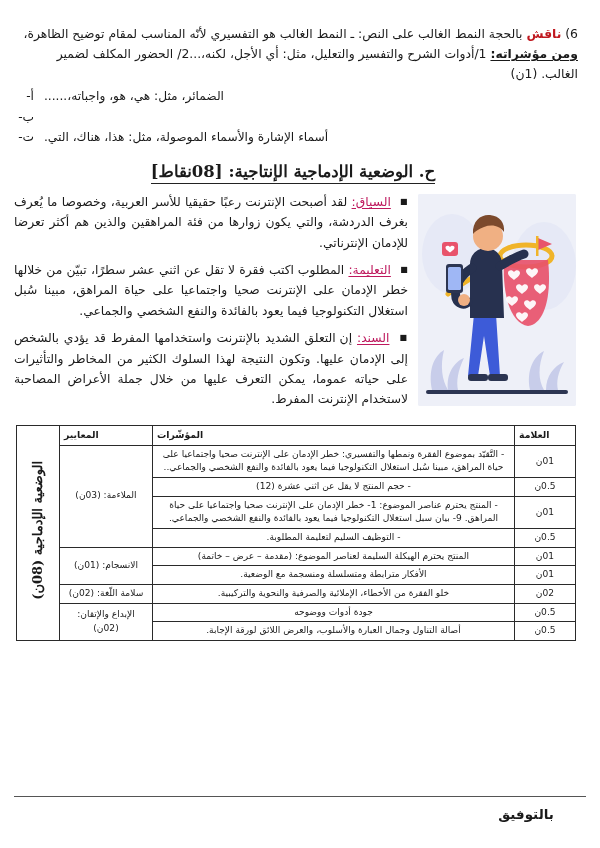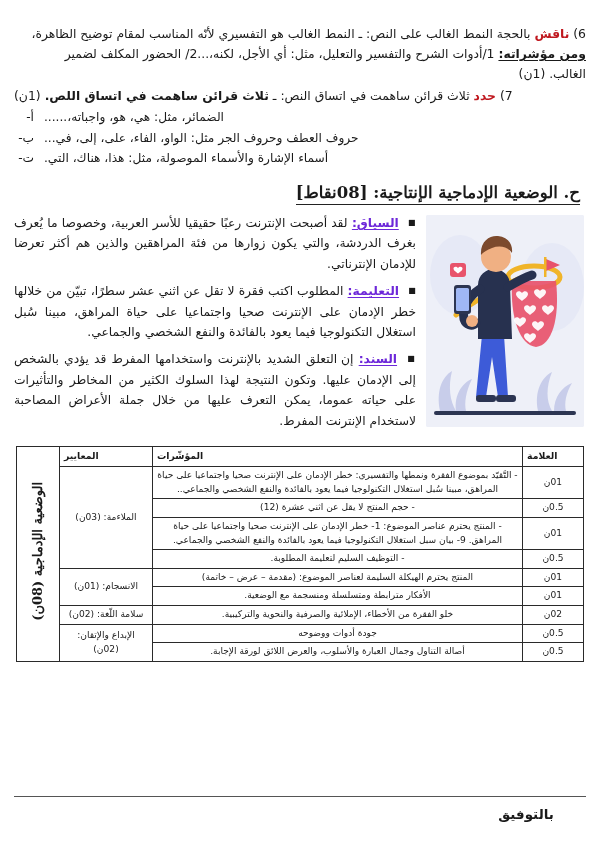--- a/index.html
+++ b/index.html
@@ -13,41 +13,41 @@
     font-family: "DejaVu Sans", "Liberation Sans", sans-serif;
     color: #1a1a1a;
     position: relative;
     overflow: hidden;
   }
   .page {
     width: 600px;
     height: 848px;
     position: relative;
     box-sizing: border-box;
-    padding: 24px 14px 0 14px;
+    padding: 24px 22px 0 14px;
     direction: rtl;
     margin-left: 7px;
   }
 
   
   .q-block {
     font-size: 12.4px;
     line-height: 1.62;
     text-align: justify;
     margin-bottom: 2px;
   }
   .q-line { display: block; }
   .q-num { font-weight: normal; }
   .kw-red {
     color: #c0181f;
     font-weight: bold;
   }
   .kw-red-u {
-    color: #6d28d9;
-    font-weight: bold;
+    color: #be185d;
+    font-weight: normal;
     text-decoration: underline;
     text-underline-offset: 2px;
   }
   .bold { font-weight: bold; }
   .ul { text-decoration: underline; text-underline-offset: 2px; }
 
   .sub-list {
     margin: 1px 0 0 0;
     padding: 0;
     list-style: none;
@@ -62,21 +62,21 @@
   .sub-item-row {
     display: flex;
     justify-content: flex-end;
     gap: 10px;
   }
   .sub-marker { min-width: 16px; text-align: right; }
 
   
   .section-head {
     margin: 14px 6px 8px 0;
-    text-align: right;
+    text-align: center;
     font-size: 16.5px;
     font-weight: bold;
     font-family: "DejaVu Serif", "Liberation Serif", serif;
     letter-spacing: .2px;
   }
   .section-head span {
     border-bottom: 1.6px solid #222;
     padding-bottom: 2px;
     display: inline-block;
   }
@@ -186,37 +186,29 @@
       <span>بالحجة النمط الغالب على النص: ـ النمط الغالب هو التفسيري لأنّه المناسب لمقام توضيح الظاهرة،</span>
     </div>
     <div class="q-line">
       <span class="bold ul">ومن مؤشراته:</span>
       <span>1/أدوات الشرح والتفسير والتعليل، مثل: أي الأجل، لكنه،...2/ الحضور المكلف لضمير</span>
     </div>
     <div class="q-line">الغالب. (1ن)</div>
   </div>
 
   <div class="q-block" style="text-align:left;">
-    <div class="q-line" style="text-align:left;">
-      <span class="q-num">7)</span>
-      <span class="kw-red">حدد</span>
-      <span>ثلاث قرائن ساهمت في اتساق النص: ـ</span>
-      <span class="bold">ثلاث قرائن ساهمت في اتساق اللص.</span>
-      <span>(1ن)</span>
-    </div>
     <ul class="sub-list">
       <li>
         <span class="sub-item-row">
           <span>الضمائر، مثل: هي، هو، واجباته،......</span>
           <span class="sub-marker">أ-</span>
         </span>
       </li>
       <li>
         <span class="sub-item-row">
-          <span>حروف العطف وحروف الجر مثل: الواو، الفاء، على، إلى، في...</span>
           <span class="sub-marker">ب-</span>
         </span>
       </li>
       <li>
         <span class="sub-item-row">
           <span>أسماء الإشارة والأسماء الموصولة، مثل: هذا، هناك، التي.</span>
           <span class="sub-marker">ت-</span>
         </span>
       </li>
     </ul>

